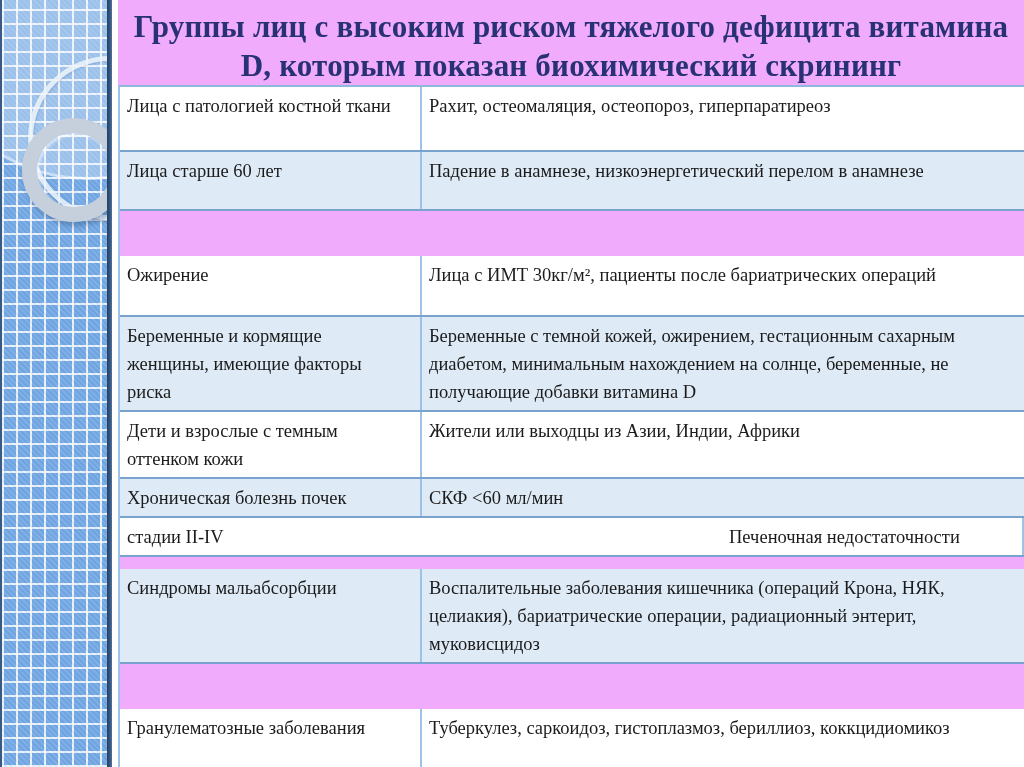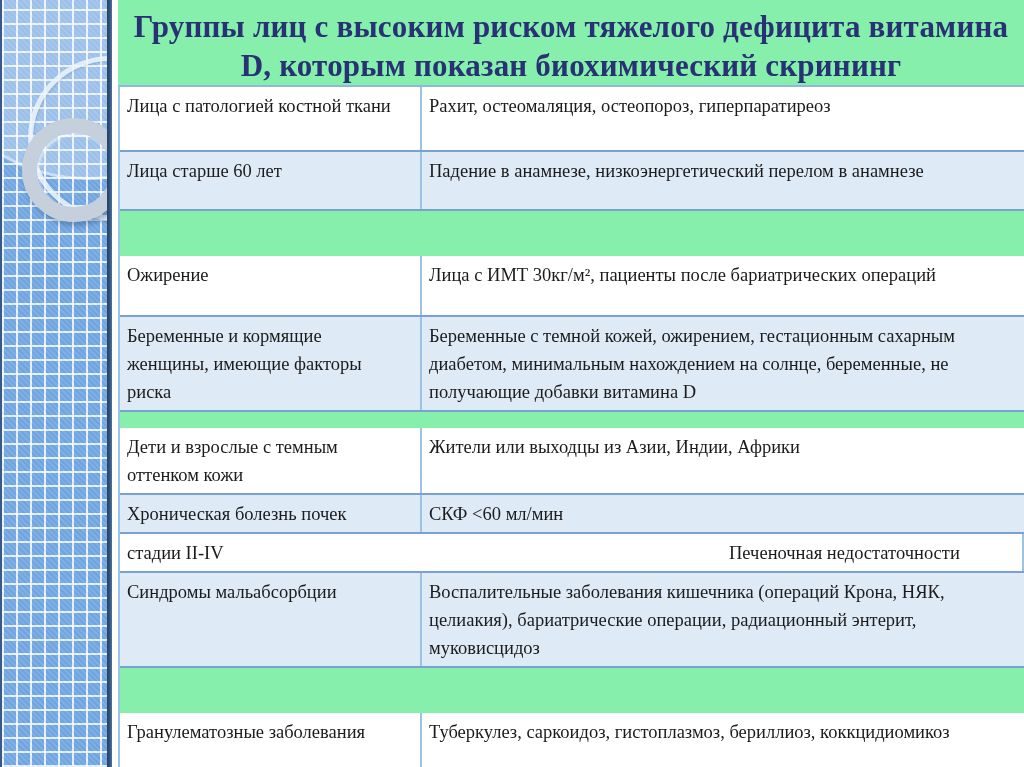--- a/index.html
+++ b/index.html
@@ -1,19 +1,19 @@
 <!DOCTYPE html>
 <html><head>
 <meta charset="utf-8">
 <style>
   * { margin:0; padding:0; box-sizing:border-box; }
   html,body { width:1024px; height:767px; overflow:hidden; background:#fff;
               font-family:"Liberation Serif", serif; }
 
-  .slide { position:relative; width:1024px; height:767px; background:#86efac; display:flex; }
+  .slide { position:relative; width:1024px; height:767px; background:#f0abfc; display:flex; }
 
   
   .sidebar {
     position:relative; width:107px; height:767px; flex:0 0 107px;
     overflow:hidden;
     background-color:#74a9e4;
     background-image:
       repeating-linear-gradient(45deg, rgba(255,255,255,0.07) 0 2px, rgba(40,90,160,0.06) 2px 4px),
       repeating-linear-gradient(0deg,  rgba(255,255,255,0.85) 0 2px, transparent 2px 14px),
       repeating-linear-gradient(90deg, rgba(255,255,255,0.85) 0 2px, transparent 2px 14px);
@@ -58,24 +58,24 @@
     border-left:2px solid #9cc3e6;
     display:flex; flex-direction:column;
   }
   .row { display:flex; border-bottom:2px solid #79a3ce; }
   .row:nth-child(even) { background:#deeaf6; }
   .row:nth-child(odd)  { background:#ffffff; }
   .row:nth-child(1)  { min-height:65px; }
   .row:nth-child(2)  { min-height:59px; }
   .row:nth-child(3)  { min-height:61px;margin-top:45px; }
   .row:nth-child(4)  { min-height:90px; }
-  .row:nth-child(5)  { min-height:63px;margin-top:16px; }
+  .row:nth-child(5)  { min-height:63px; }
   .row:nth-child(6)  { min-height:32px; }
   .row:nth-child(7)  { min-height:38px; }
-  .row:nth-child(8)  { min-height:90px; }
+  .row:nth-child(8)  { min-height:90px;margin-top:12px; }
   .row:nth-child(9)  { min-height:63px;margin-top:45px; }
   .row:nth-child(10) { flex:1; }
   .cell {
     padding:5px 14px 4px 7px;
     font-size:18.5px; line-height:28px; color:#1b1b1b;
   }
   .cell-group   { width:302px; flex:0 0 302px; border-right:2px solid #9cc3e6; }
   .cell-details { flex:1; }
 </style>
 </head>

